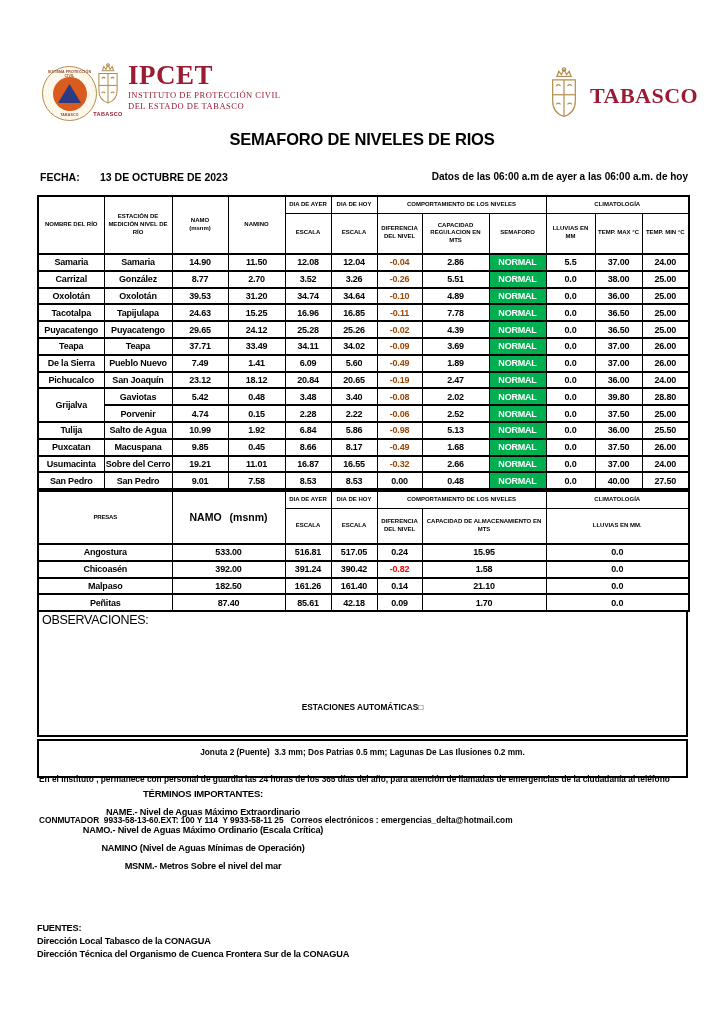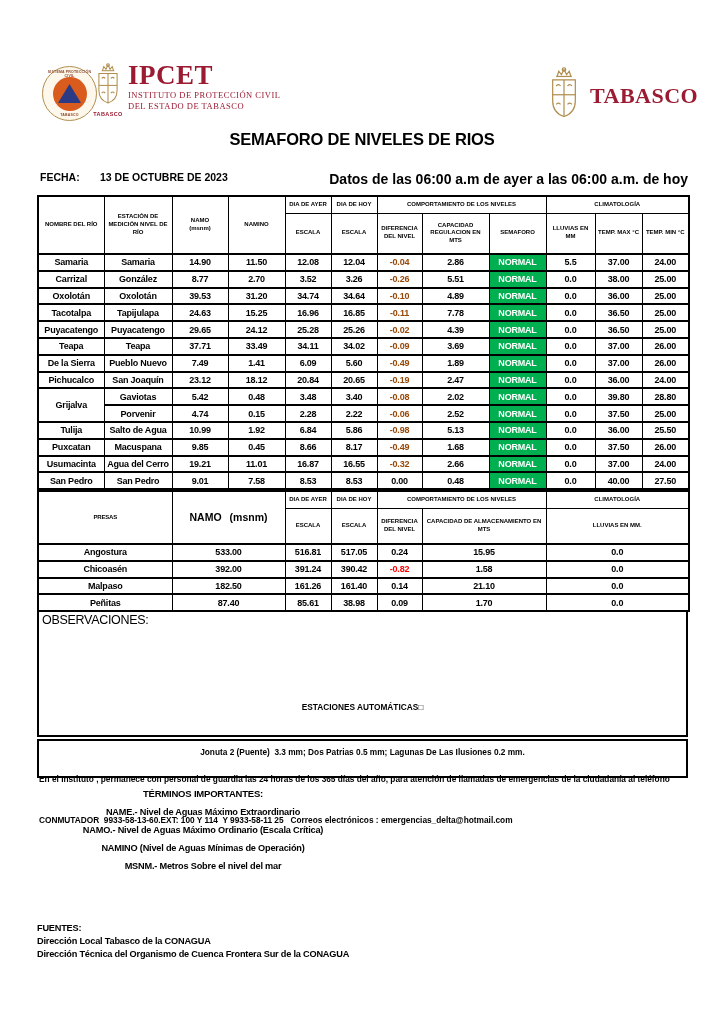--- a/index.html
+++ b/index.html
@@ -19,21 +19,21 @@
 .org{position:absolute;left:128px;top:61px;color:#9b1b33}
 .org-name{font-family:"Liberation Serif",serif;font-weight:bold;font-size:27px;line-height:29px;letter-spacing:.5px}
 .org-sub{font-family:"Liberation Serif",serif;font-size:8.5px;line-height:10.5px;letter-spacing:.5px}
 .hdr-right-crest{position:absolute;left:546px;top:66px}
 .brand{position:absolute;left:590px;top:83px;font-family:"Liberation Serif",serif;font-weight:bold;font-size:22px;color:#9b1b33;letter-spacing:.5px}
 
 
 .title{position:absolute;top:130px;left:0;width:724px;text-align:center;font-size:16.5px;font-weight:bold;letter-spacing:-.2px}
 .fecha-label{position:absolute;left:40px;top:171px;font-size:10.5px;font-weight:bold}
 .fecha-value{position:absolute;left:100px;top:171px;font-size:10.5px;font-weight:bold}
-.fecha-range{position:absolute;right:36px;top:171px;font-size:14px;font-weight:bold}
+.fecha-range{position:absolute;right:36px;top:171px;font-size:10px;font-weight:bold}
 
 
 .tbl{position:absolute;left:37px;width:651px;border-collapse:collapse;table-layout:fixed;background:#fff;border:2px solid #000}
 .tbl th,.tbl td{border:1px solid #000;overflow:hidden;vertical-align:middle}
 .tbl th{font-size:6px;font-weight:bold;text-align:center;line-height:1.3;padding:1px}
 .tbl td{font-size:9px;font-weight:bold;text-align:center;letter-spacing:-.2px;padding:0 1px}
 .tbl tbody td{border-top-width:2px}
 .rivers{top:195px}
 .rivers tr.hr1{height:17px}
 .rivers tr.hr2{height:41px}
@@ -315,21 +315,21 @@
           <td class="c-num">8.17</td>
           <td class="c-num neg">-0.49</td>
           <td class="c-num">1.68</td>
           <td class="c-sem">NORMAL</td>
           <td class="c-num">0.0</td>
           <td class="c-num">37.50</td>
           <td class="c-num">26.00</td>
         </tr>
         <tr>
           <td class="c-name">Usumacinta</td>
-          <td class="c-name">Agua del Cerro</td>
+          <td class="c-name">Sobre del Cerro</td>
           <td class="c-num">19.21</td>
           <td class="c-num">11.01</td>
           <td class="c-num">16.87</td>
           <td class="c-num">16.55</td>
           <td class="c-num neg">-0.32</td>
           <td class="c-num">2.66</td>
           <td class="c-sem">NORMAL</td>
           <td class="c-num">0.0</td>
           <td class="c-num">37.00</td>
           <td class="c-num">24.00</td>
@@ -408,21 +408,21 @@
           <td class="c-num">161.26</td>
           <td class="c-num">161.40</td>
           <td class="c-num">0.14</td>
           <td class="c-num">21.10</td>
           <td class="c-num">0.0</td>
         </tr>
         <tr>
           <td class="c-pname">Peñitas</td>
           <td class="c-num">87.40</td>
           <td class="c-num">85.61</td>
-          <td class="c-num">38.98</td>
+          <td class="c-num">42.18</td>
           <td class="c-num">0.09</td>
           <td class="c-num">1.70</td>
           <td class="c-num">0.0</td>
         </tr>
       </tbody>
   </table>
 
   <div class="obs">
     <div class="obs-label">OBSERVACIONES:</div>
     <div class="obs-center">

